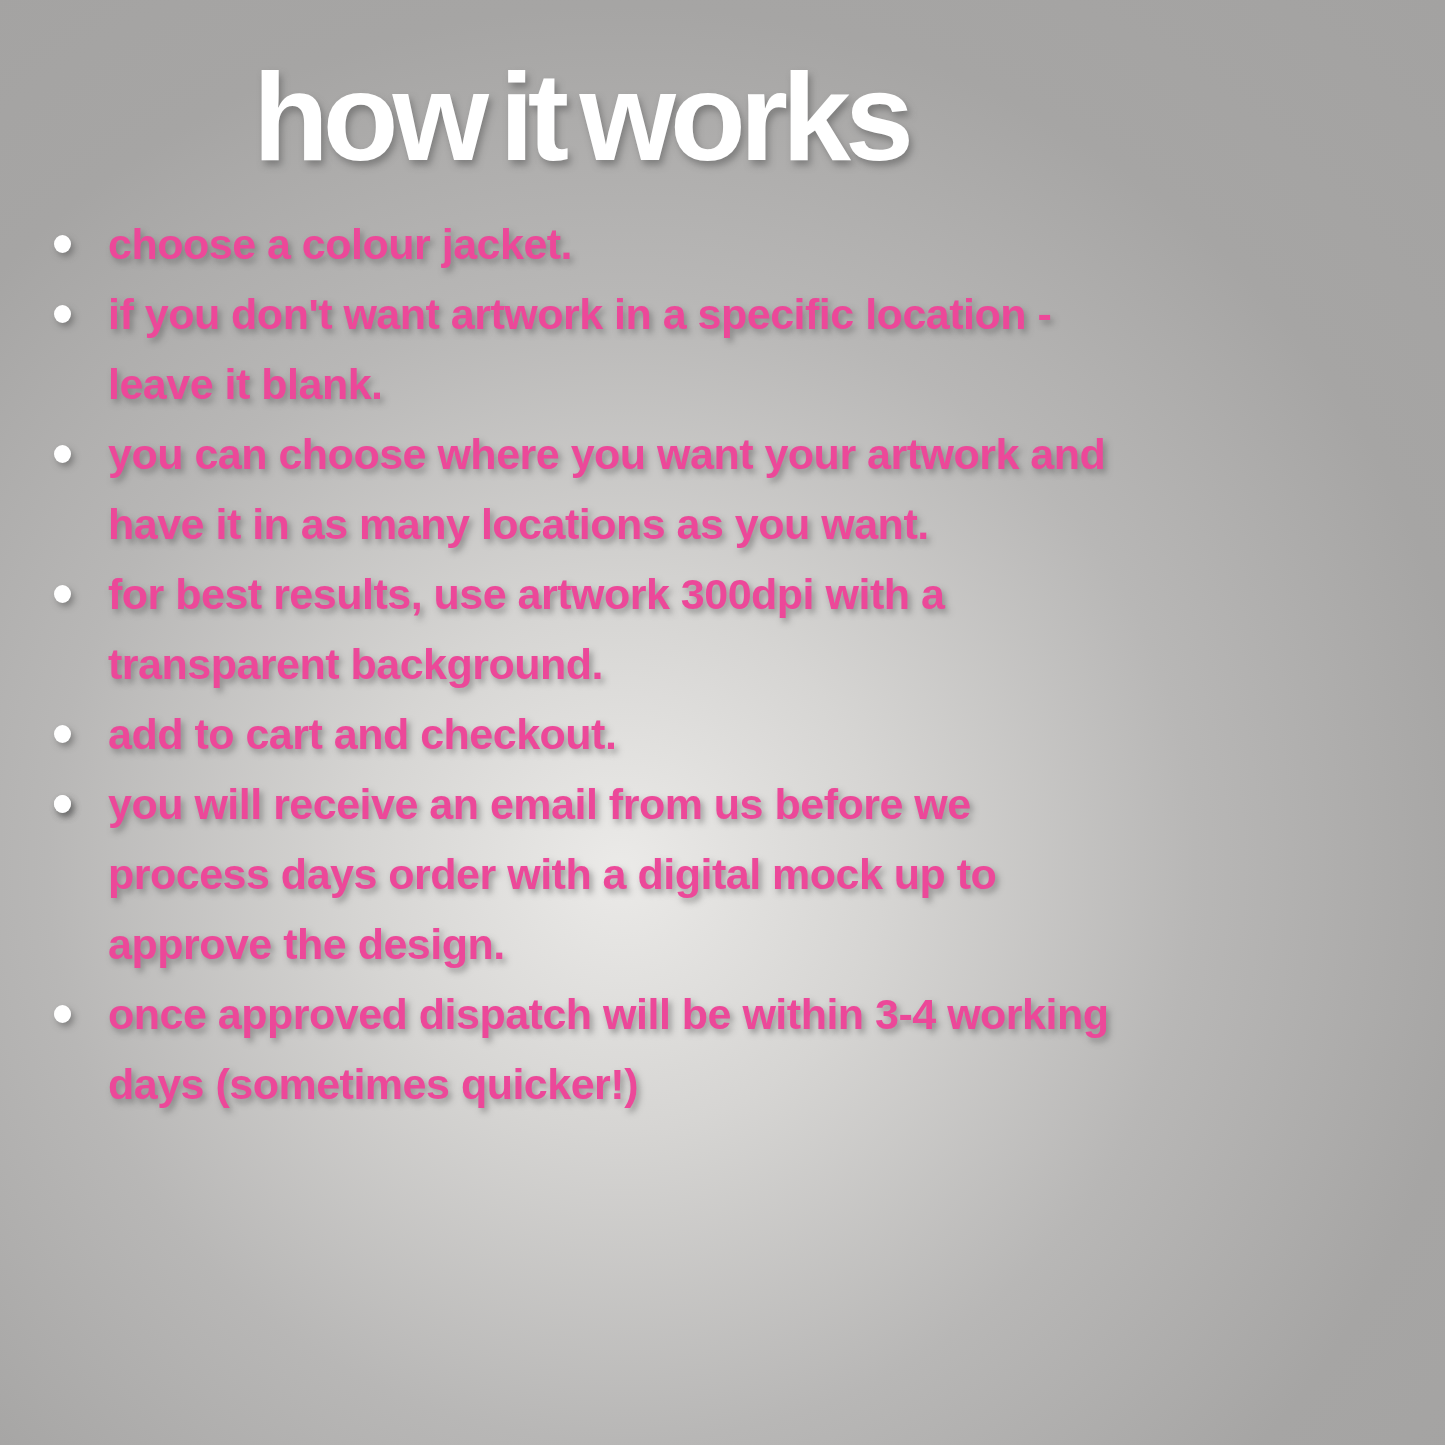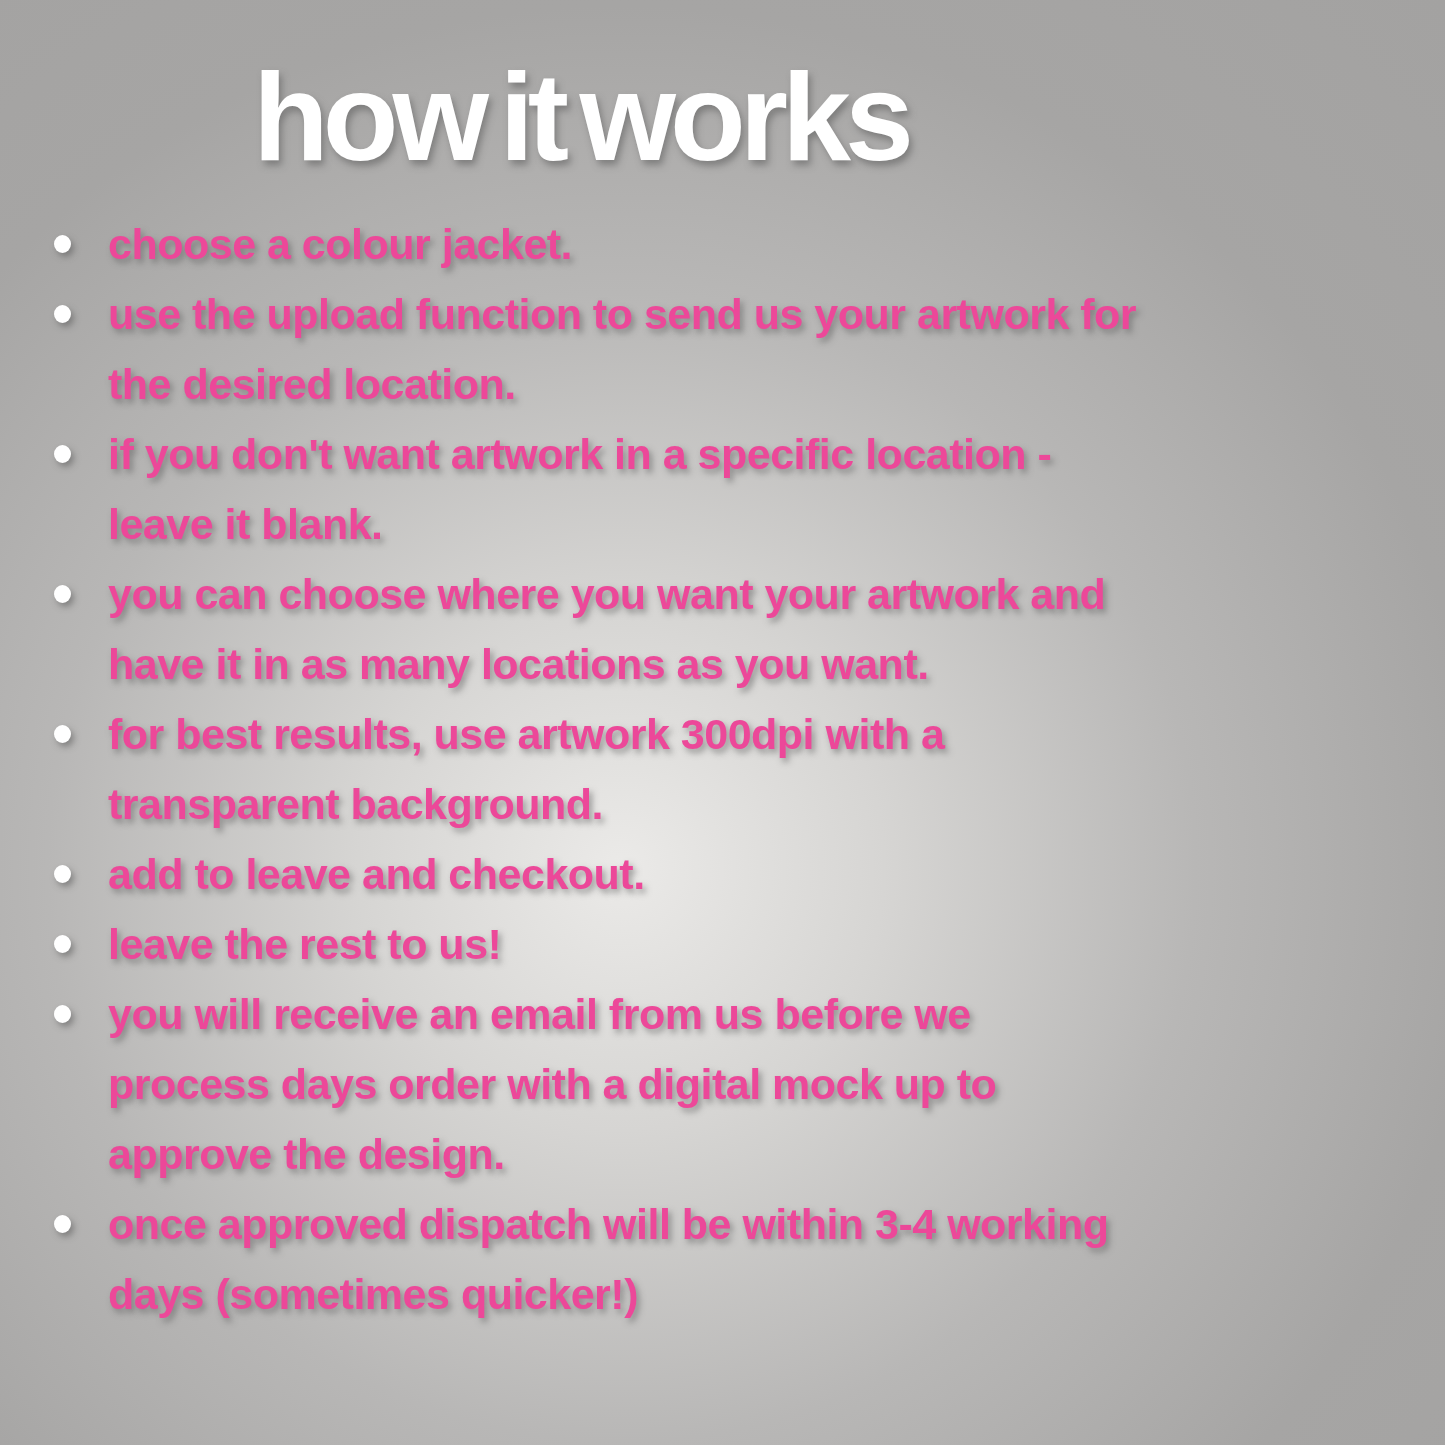--- a/index.html
+++ b/index.html
@@ -68,41 +68,36 @@
 
   <h1 class="title">how it works</h1>
 
   <ul class="steps">
     <li>
       <span class="dot"></span>
       <span>choose a colour jacket.</span>
     </li>
     <li>
       <span class="dot"></span>
-      <span>use the upload function to send us your artwork for the desired location.</span>
-    </li>
-    <li>
-      <span class="dot"></span>
       <span>if you don't want artwork in a specific location - leave it blank.</span>
     </li>
     <li>
       <span class="dot"></span>
       <span>you can choose where you want your artwork and have it in as many locations as you want.</span>
     </li>
     <li>
       <span class="dot"></span>
       <span>for best results, use artwork 300dpi with a transparent background.</span>
     </li>
     <li>
       <span class="dot"></span>
-      <span>add to leave and checkout.</span>
+      <span>add to cart and checkout.</span>
     </li>
     <li>
       <span class="dot"></span>
-      <span>leave the rest to us!</span>
     </li>
     <li>
       <span class="dot"></span>
       <span>you will receive an email from us before we process days order with a digital mock up to approve the design.</span>
     </li>
     <li>
       <span class="dot"></span>
       <span>once approved dispatch will be within 3-4 working days (sometimes quicker!)</span>
     </li>
   </ul>

